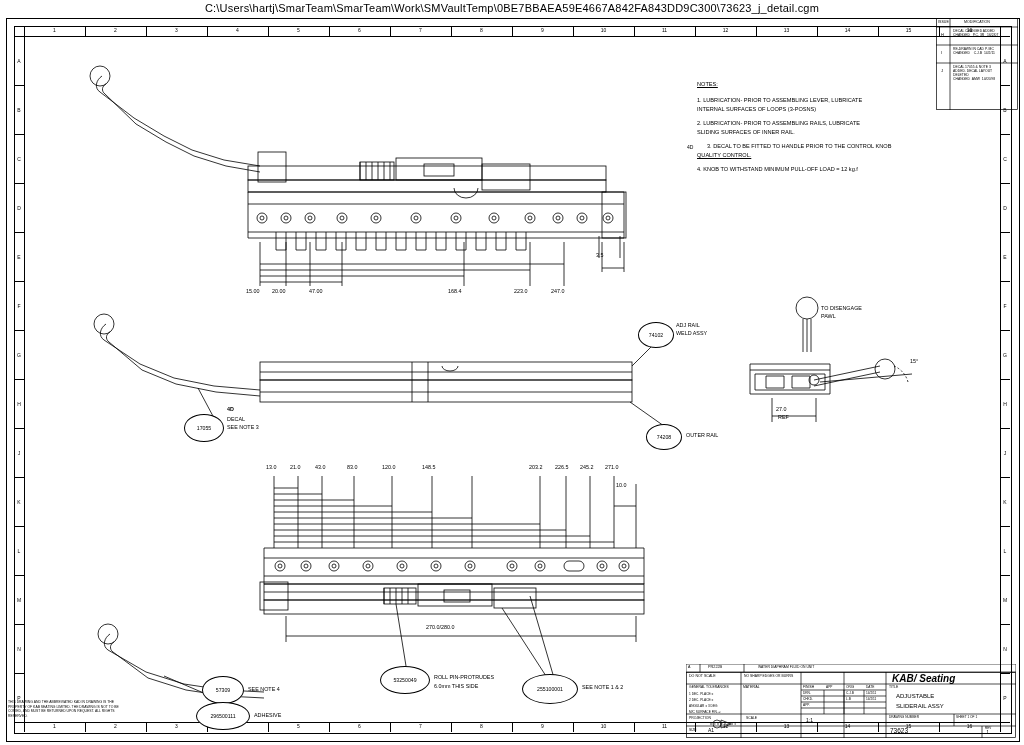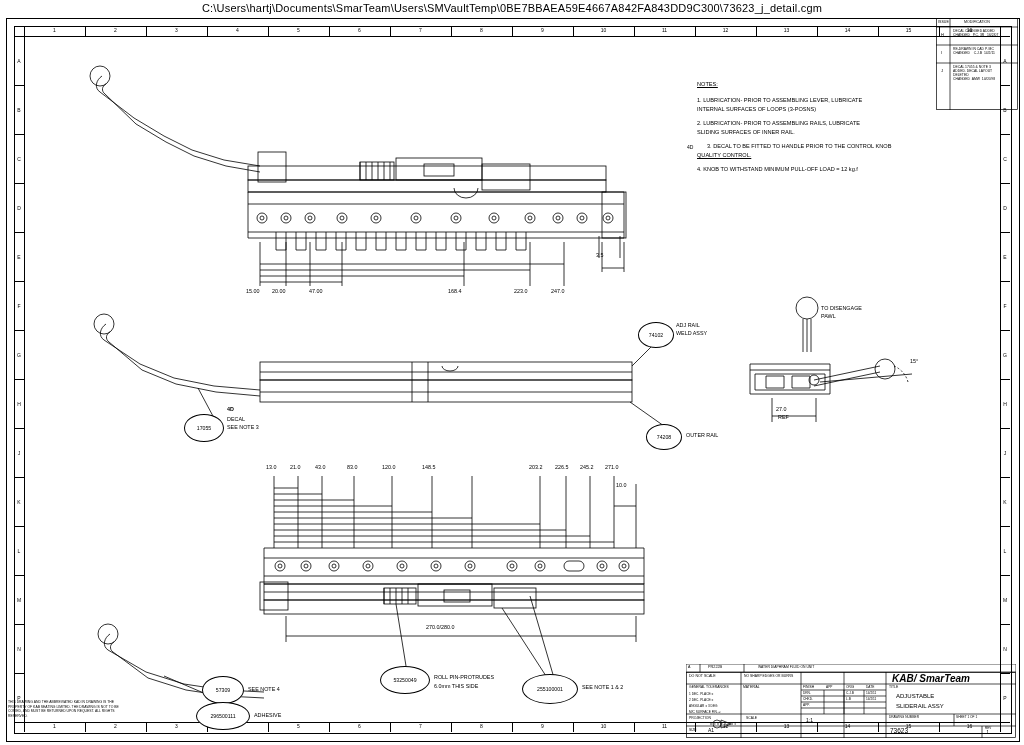--- a/index.html
+++ b/index.html
@@ -26,21 +26,21 @@
   .u{text-decoration:underline;}
   .kab{font-size:10px;font-weight:bold;font-style:italic;}
   .legal{left:8px;top:700px;width:120px;font-size:3.4px;line-height:4.6px;color:#000;}
   .bub{position:absolute;border:1px solid #000;border-radius:50%;display:flex;align-items:center;justify-content:center;font-size:5.2px;color:#000;background:#fff;}
 </style>
 </head>
 <body>
 
 <div id="page">
 
-  <div class="abs hdr ttl">C:\Users\hartj\Documents\SmarTeam\Users\SMVaultTemp\0BE7BBAEA59E4667A842FA843DD9C300\73623_j_detail.cgm</div>
+  <div class="abs hdr ttl">C:\Users\hartj\SmarTeam\SmarTeam\Work\SMVaultTemp\0BE7BBAEA59E4667A842FA843DD9C300\73623_j_detail.cgm</div>
 
   <div class="abs frame-outer"></div>
   <div class="abs frame-inner"></div>
   <div class="abs zone-band-top"></div>
   <div class="abs zone-band-bottom"></div>
   <div class="abs zone-band-left"></div>
   <div class="abs zone-band-right"></div>
 
   <div class="abs" id="zonemarks">
       <div class="ztick" style="left: 48.5px; width: 12px; top: 27px;">1</div>
@@ -465,21 +465,21 @@
           <g stroke="#000" fill="none" stroke-width="0.7">
             <circle cx="7" cy="6" r="4"></circle>
             <path d="M11,2 L21,6 L11,10 Z"></path>
             <path d="M0,6 L26,6" stroke-dasharray="2,1.5"></path>
           </g>
         </svg>
     </div>
     <div class="lbl" style="left:3px;top:64px;font-size:3.4px">SIZE</div>
     <div class="lbl" style="left:22px;top:63px;font-size:5px">A1</div>
 
-    <div class="kab abs" style="left:206px;top:9px;">KAB/ SmarTeam</div>
+    <div class="kab abs" style="left:206px;top:9px;">KAB/ Seating</div>
     <div class="lbl" style="left:203px;top:21px;font-size:3.4px">TITLE</div>
     <div class="lbl" style="left:210px;top:29px;font-size:6px">ADJUSTABLE</div>
     <div class="lbl" style="left:210px;top:39px;font-size:6px">SLIDERAIL ASSY</div>
     <div class="lbl" style="left:203px;top:51px;font-size:3.2px">DRAWING NUMBER</div>
     <div class="lbl" style="left:270px;top:51px;font-size:3.2px">SHEET 1 OF 1</div>
     <div class="lbl" style="left:204px;top:63px;font-size:6.5px">73623</div>
     <div class="lbl" style="left:299px;top:62px;font-size:3px">REV</div>
     <div class="lbl" style="left:300px;top:66px;font-size:4.5px">J</div>
   </div>
 

